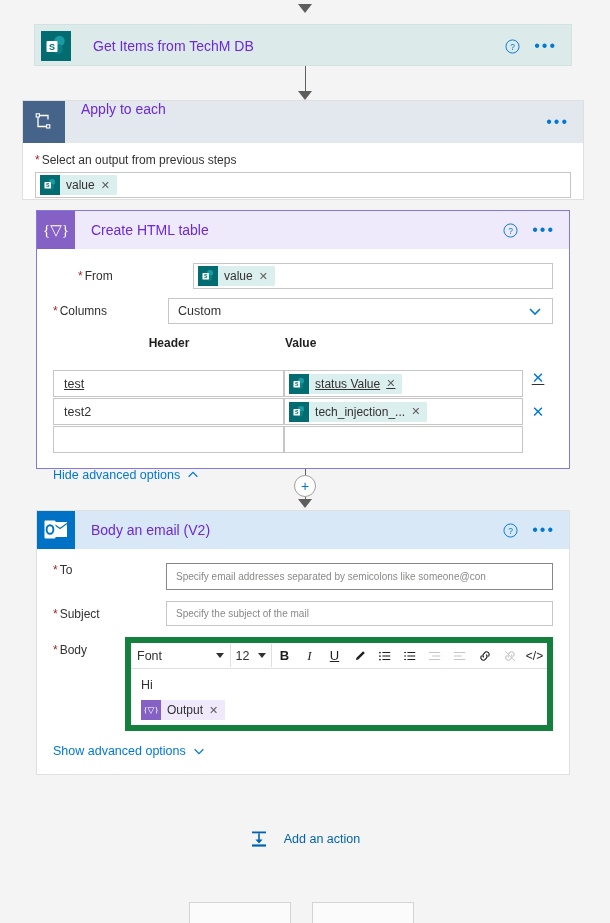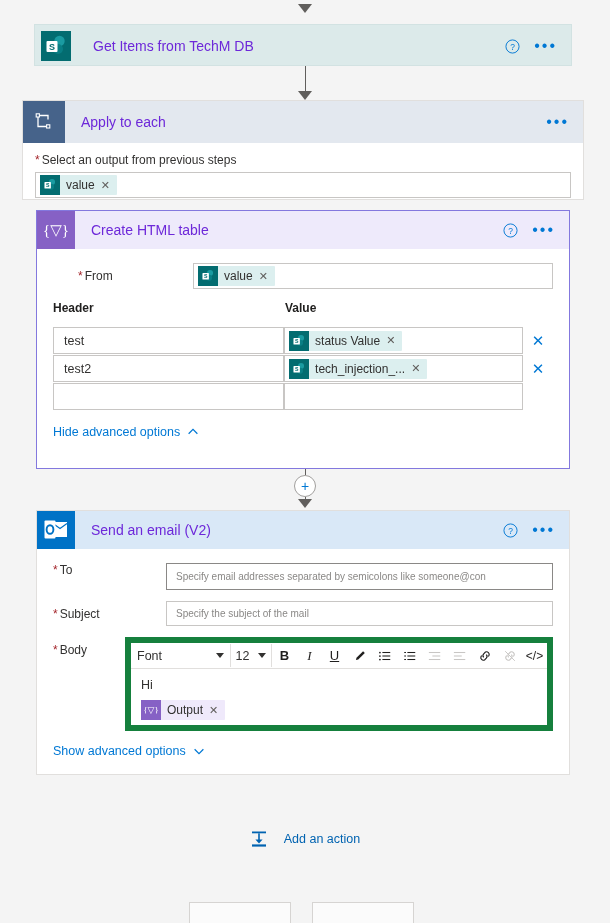--- a/index.html
+++ b/index.html
@@ -35,21 +35,21 @@
     background:#dceaea;border:1px solid #d2e2e2;}
   #card-getitems .head-icon{width:42px;height:42px;flex-basis:42px;}
   #card-getitems .card-head{height:42px;}
 
   .sp-icon{width:30px;height:30px;background:#036c70;display:flex;align-items:center;justify-content:center;position:relative;}
   .sp-icon svg{width:24px;height:24px;}
 
   
   #card-apply{position:absolute;left:22px;top:100px;width:560px;height:98px;
     background:#fff;border:1px solid #e1dfdd;}
-  #card-apply .ate-head{height:42px;display:flex;align-items:center;background:#e3e8ef;}
+  #card-apply .ate-head{height:42px;display:flex;background:#e3e8ef;}
   #card-apply .ate-head .head-icon{width:42px;height:42px;flex-basis:42px;background:#46638a;}
   .loop-icon{width:20px;height:20px;}
 
   .req{color:#a4262c;margin-right:2px;}
   .field-label{font-size:12px;color:#323130;}
 
   .token{display:inline-flex;align-items:center;background:#dcefef;height:20px;border-radius:1px;}
   .token .tk-ico{width:20px;height:20px;background:#036c70;display:flex;align-items:center;justify-content:center;}
   .token .tk-ico svg{width:14px;height:14px;}
   .token .tk-ico.purple{background:#8661c5;color:#fff;font-size:9px;font-family:"Liberation Serif",serif;}
@@ -198,28 +198,39 @@
                 <rect x="2.5" y="7" width="11" height="11" rx="1" fill="#fff"></rect>
                 <text x="8" y="15.6" font-family="Liberation Sans, sans-serif" font-size="9" font-weight="bold" fill="#036c70" text-anchor="middle">S</text>
               </svg>
           </span>
           <span class="tk-text">value</span>
           <span class="tk-x">✕</span>
         </span>
       </div>
     </div>
 
+    <div style="display:flex;align-items:center;padding:9px 16px 0 16px;">
+      <div class="field-label" style="width:115px;">
+        <span class="req">*</span><span>Columns</span>
+      </div>
+      <div class="inputbox light" style="flex:1;height:26px;justify-content:space-between;">
+        <span style="padding-left:9px;font-size:12.5px;">Custom</span>
+        <svg width="16" height="16" viewBox="0 0 16 16" style="margin-right:9px;">
+          <path d="M3 6l5 5 5-5" fill="none" stroke="#0078d4" stroke-width="1.6"></path>
+        </svg>
+      </div>
+    </div>
 
     <div style="padding:12px 16px 0 16px;">
-      <div style="display:flex;">
+      <div style="display:flex;text-align:center;">
         <div class="hv-head" style="width:232px;">Header</div>
         <div class="hv-head">Value</div>
       </div>
 
-      <div style="display:flex;align-items:center;margin-top:12px;">
+      <div style="display:flex;margin-top:20px;text-decoration:underline;">
         <div class="hv-cell" style="width:232px;height:27px;">
           <span class="txt">test</span>
         </div>
         <div class="hv-cell" style="width:240px;height:27px;padding-left:4px;">
           <span class="token">
             <span class="tk-ico">
               <svg viewBox="0 0 24 24">
                   <circle cx="15.5" cy="7" r="5.2" fill="#1a9ba1"></circle>
                   <circle cx="14" cy="15" r="5" fill="#0a7f85"></circle>
                   <rect x="2.5" y="7" width="11" height="11" rx="1" fill="#fff"></rect>
@@ -289,21 +300,21 @@
   <div id="card-email">
     <div class="em-head">
       <div class="head-icon">
         <svg width="24" height="22" viewBox="0 0 24 22">
           <rect x="9" y="3" width="14" height="15" fill="#fff"></rect>
           <path d="M9 4.5l7 5 7-5" fill="none" stroke="#0072c6" stroke-width="1.2"></path>
           <rect x="0.5" y="1.5" width="11" height="18" rx="1" fill="#fff"></rect>
           <ellipse cx="6" cy="10.5" rx="3.4" ry="4.3" fill="none" stroke="#0072c6" stroke-width="1.9"></ellipse>
         </svg>
       </div>
-      <div class="head-title">Send an email (V2)</div>
+      <div class="head-title">Body an email (V2)</div>
       <div class="head-tools">
         <svg class="help" viewBox="0 0 16 16">
           <circle cx="8" cy="8" r="7" fill="none" stroke="#0078d4" stroke-width="1"></circle>
           <text x="8" y="11.5" font-family="Liberation Sans, sans-serif" font-size="9" fill="#0078d4" text-anchor="middle">?</text>
         </svg>
         <span class="ellipsis">•••</span>
       </div>
     </div>
 
     <div style="display:flex;padding:14px 16px 0 16px;">

